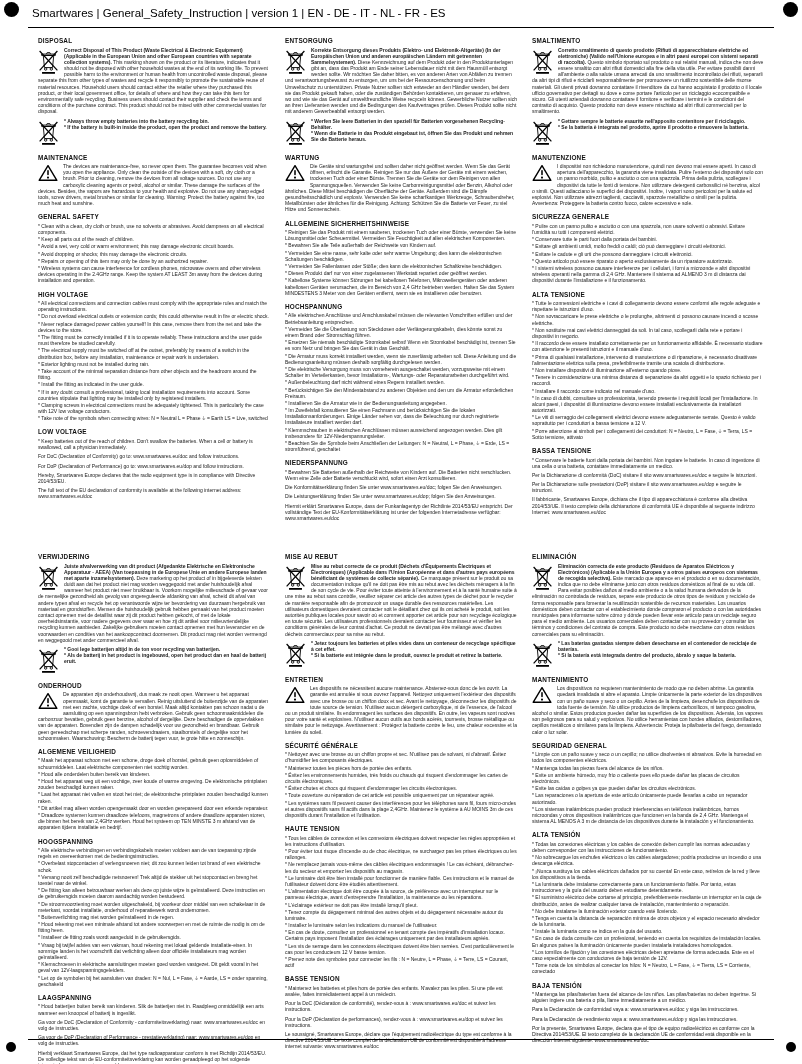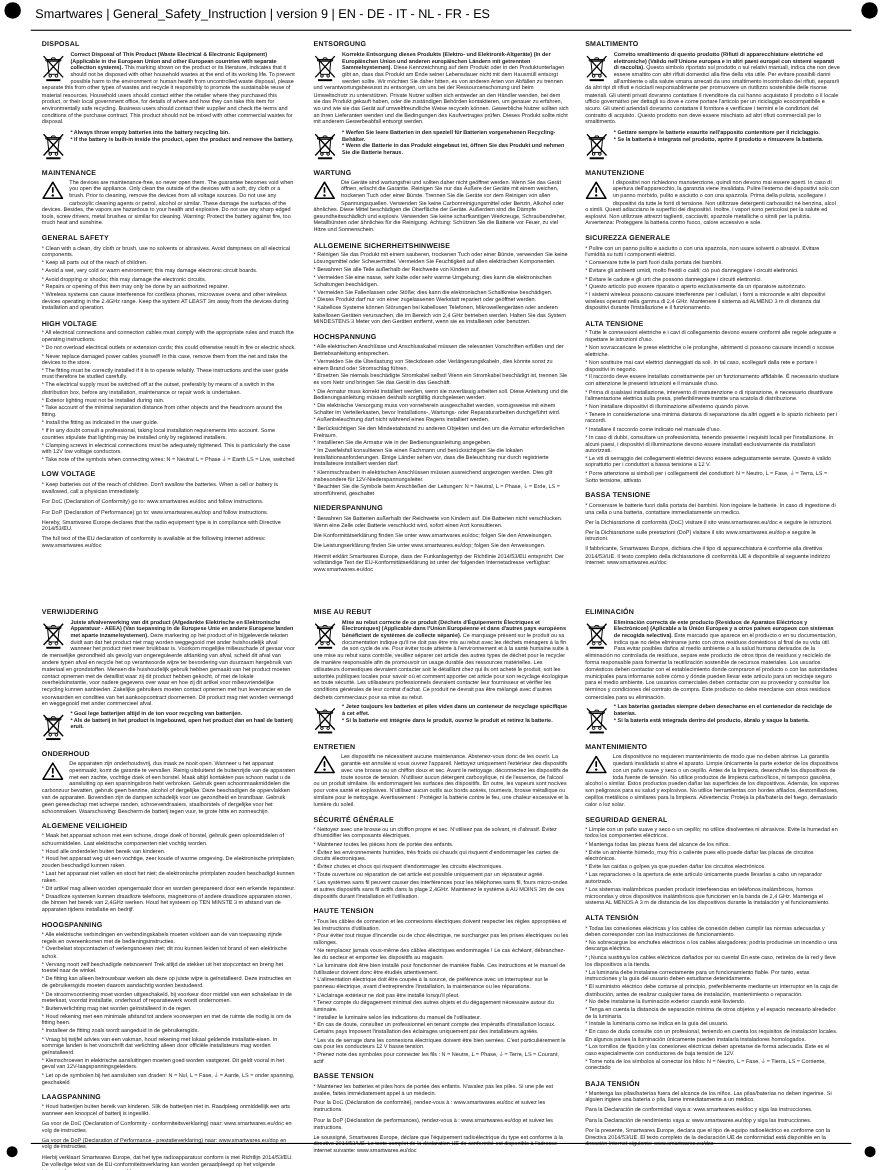--- a/index.html
+++ b/index.html
@@ -34,21 +34,21 @@
 </style>
 </head>
 <body>
 
 <div class="page">
   <div class="reg reg-tl"></div>
   <div class="reg reg-tr"></div>
   <div class="reg reg-bl"></div>
   <div class="reg reg-br"></div>
 
-  <header class="header">Smartwares | General_Safety_Instruction | version 9 | EN - DE - IT - NL - FR - ES</header>
+  <header class="header">Smartwares | General_Safety_Instruction | version 1 | EN - DE - IT - NL - FR - ES</header>
   <div class="rule rule-top"></div>
 
   <main class="content" id="content">
       <div class="band band-0">
         <div class="column">
           <h3 class="sec-title">DISPOSAL</h3>
           <div class="iconpar"><span class="icon bin">
               <svg viewBox="0 0 26 32" xmlns="http://www.w3.org/2000/svg">
                 <g fill="none" stroke="#000" stroke-width="1.1">
                   <path d="M6.5 8.5 L19.5 8.5 L18 23.5 L8 23.5 Z"></path>

